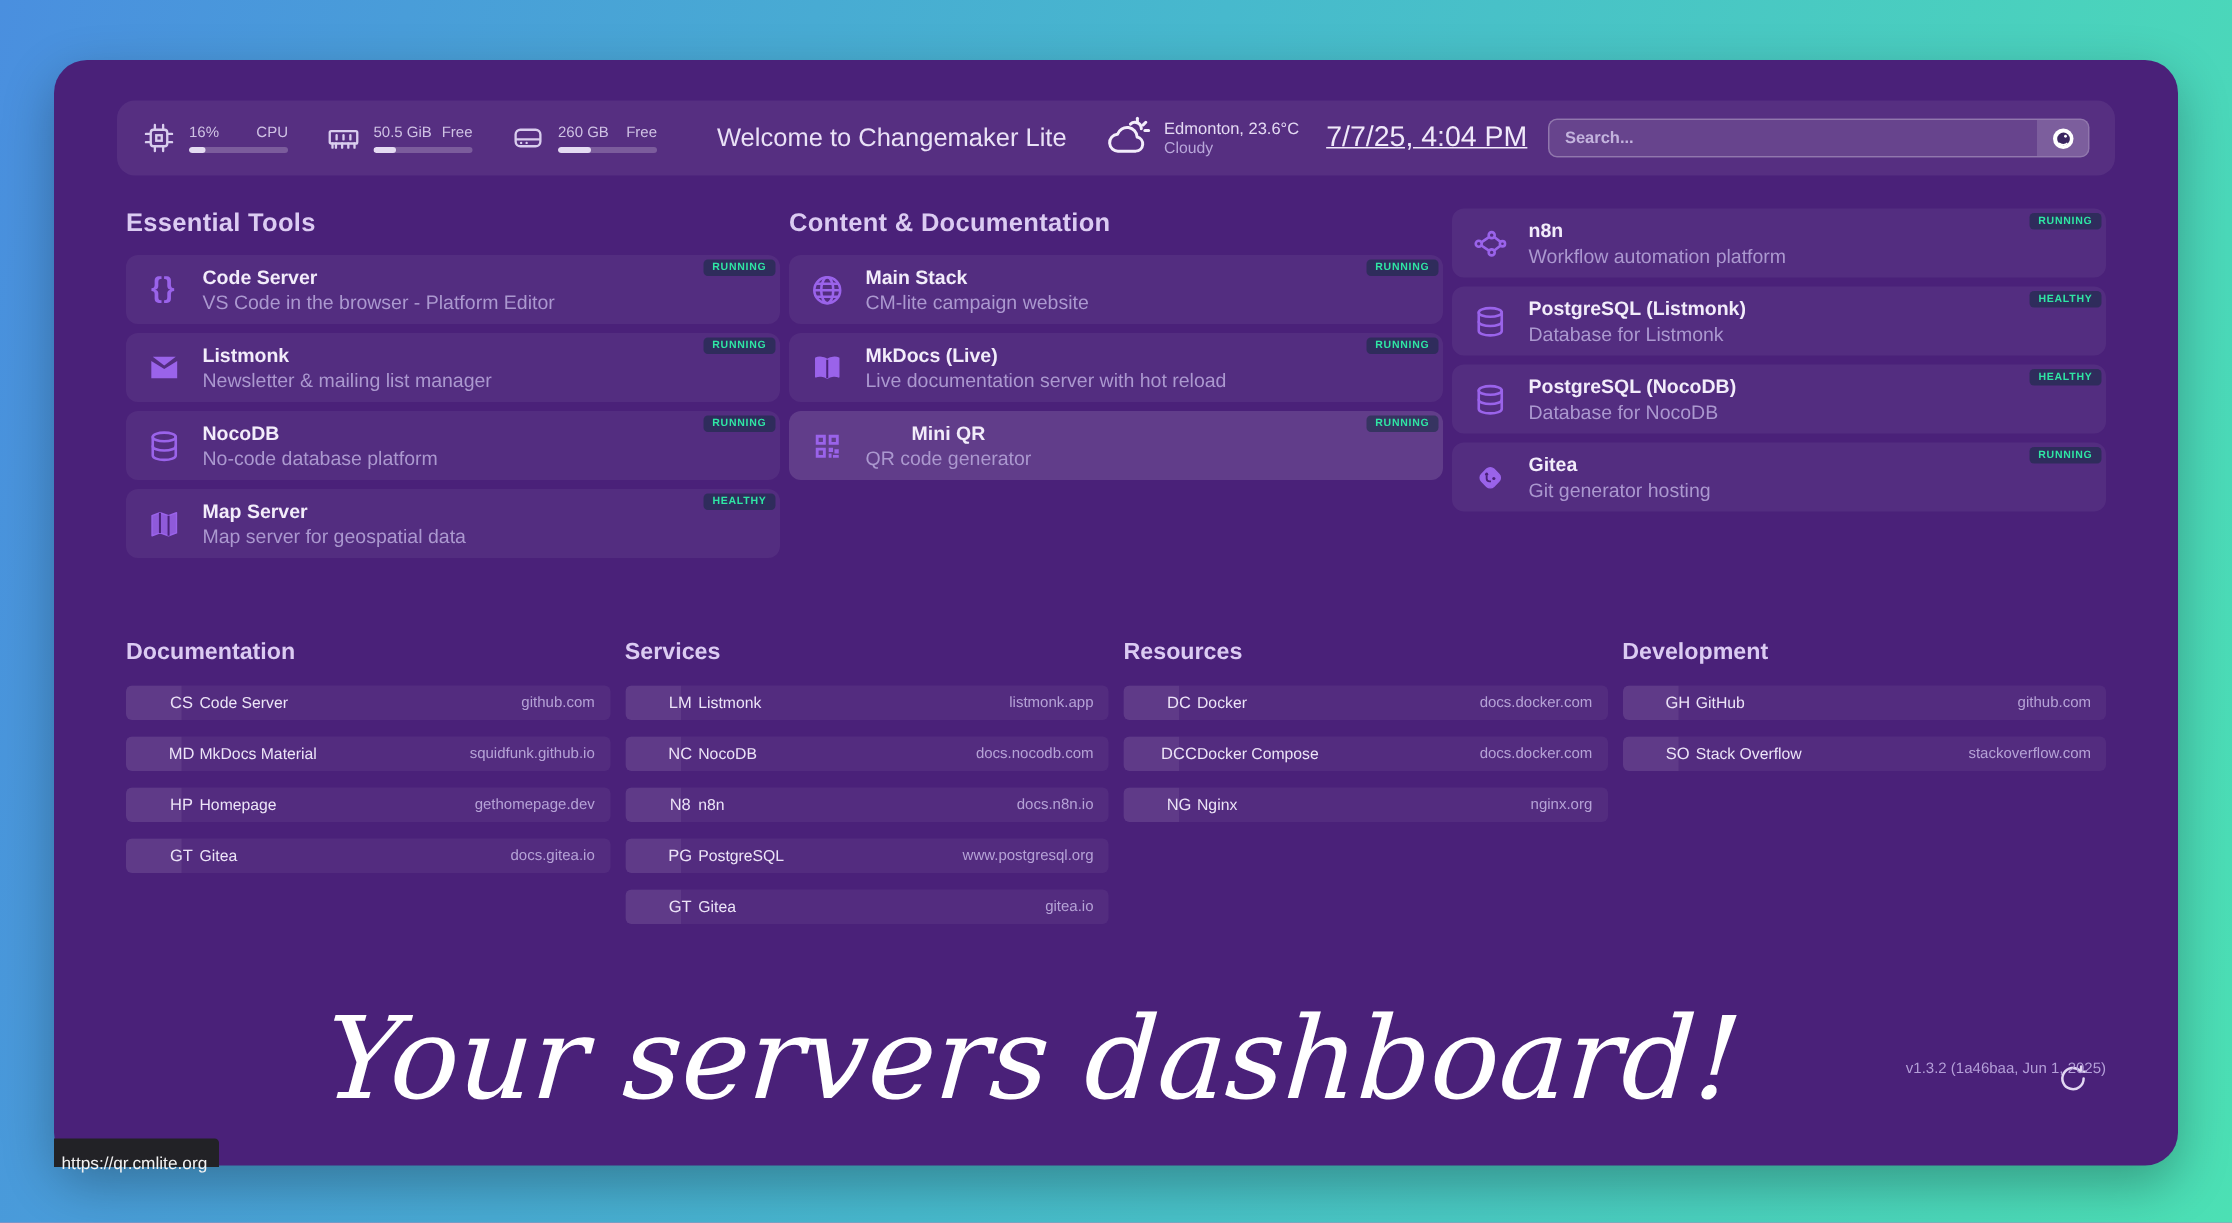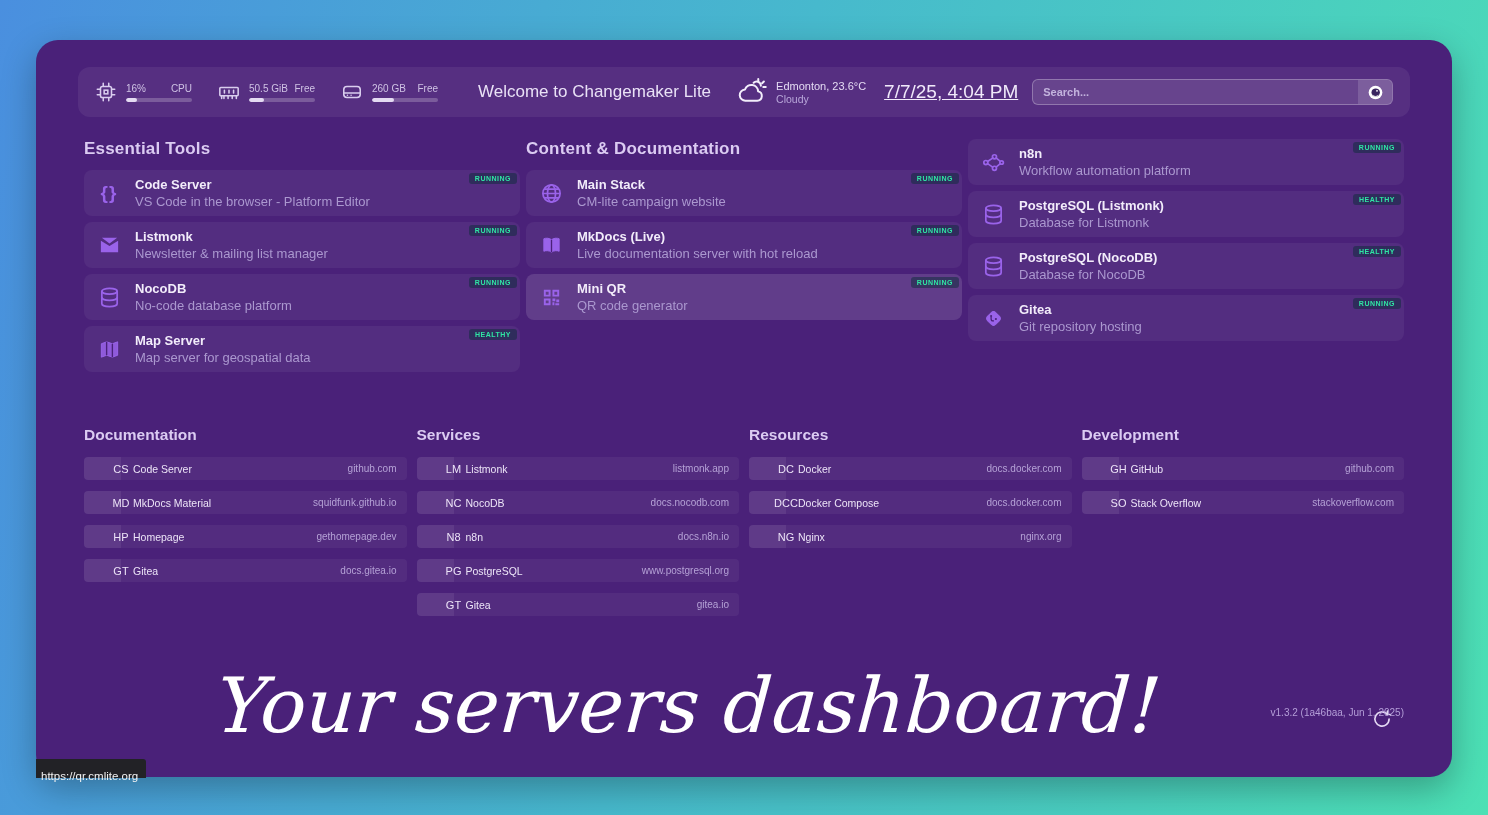--- a/index.html
+++ b/index.html
@@ -50,21 +50,21 @@
     display:flex; align-items:center; justify-content:center; cursor:pointer;
   }
   
   .row1 { margin-top:22px; padding:0 48px; display:grid; grid-template-columns:repeat(3,1fr); gap:0 6px; align-items:start; }
   .sec-title { font-size:17px; font-weight:600; color:#dbcbf2; margin-bottom:11px; letter-spacing:.2px; }
   .card {
     position:relative; height:46px; border-radius:8px; margin-bottom:6px;
     background:rgba(255,255,255,.055); display:flex; align-items:center;
     padding-left:12px; cursor:pointer;
   }
-  .card.hovered { background:rgba(255,255,255,.13); }
+  .card.hovered { background:rgba(255,255,255,.13);text-align:center; }
   .card-icon { width:26px; height:26px; color:#9a63ea; display:flex; align-items:center; justify-content:center; flex:none; }
   .card-icon svg { width:23px; height:23px; }
   .braces-glyph { font-size:19px; font-weight:700; color:#9a63ea; letter-spacing:1px; }
   .card-text { margin-left:13px; min-width:0; }
   .card-title { font-size:13px; font-weight:600; color:#f2ecfa; line-height:1.2; }
   .card-desc { font-size:13px; color:#ab98cf; margin-top:2px; }
   .badge {
     position:absolute; top:3px; right:3px; font-size:7px; font-weight:700;
     letter-spacing:.5px; color:#2fe6a4; background:rgba(12,44,56,.5);
     padding:2px 6px 2px; border-radius:3px;
@@ -341,21 +341,21 @@
           <span class="card-icon">
             <svg viewBox="0 0 24 24" fill="currentColor" stroke="currentColor" stroke-width="1" stroke-linejoin="round">
               <rect x="6" y="6" width="12" height="12" rx="3.5" transform="rotate(45 12 12)"></rect>
               <circle cx="9.5" cy="9.5" r="1.1" fill="#4a2179" stroke="none"></circle>
               <circle cx="14.5" cy="12.5" r="1.1" fill="#4a2179" stroke="none"></circle>
               <path d="M9.5 10.5v2a2 2 0 0 0 2 2h1" stroke="#4a2179" stroke-width="1.3" fill="none"></path>
             </svg>
           </span>
           <div class="card-text">
             <div class="card-title">Gitea</div>
-            <div class="card-desc">Git repository hosting</div>
+            <div class="card-desc">Git generator hosting</div>
           </div>
           <span class="badge">RUNNING</span>
         </div>
       </section>
     </div>
 
   <div class="row2" id="bookmark-groups">
       <section>
         <h2 class="bm-title">Documentation</h2>
         <div class="bm">

